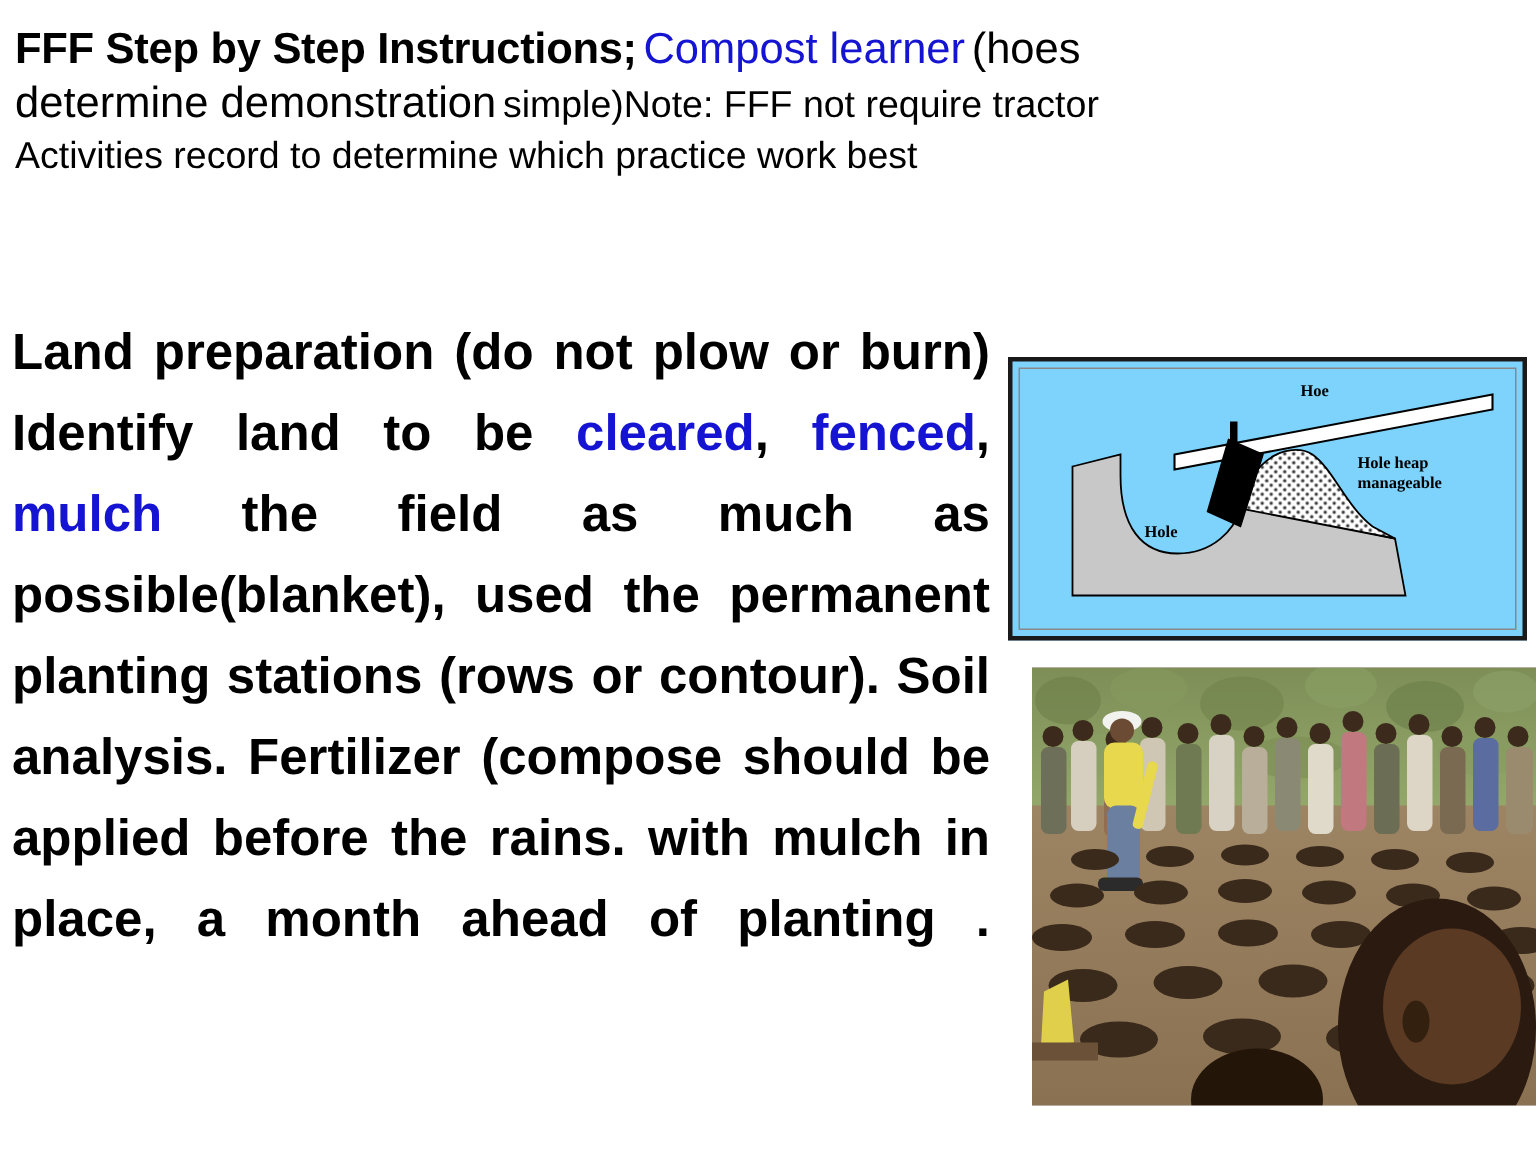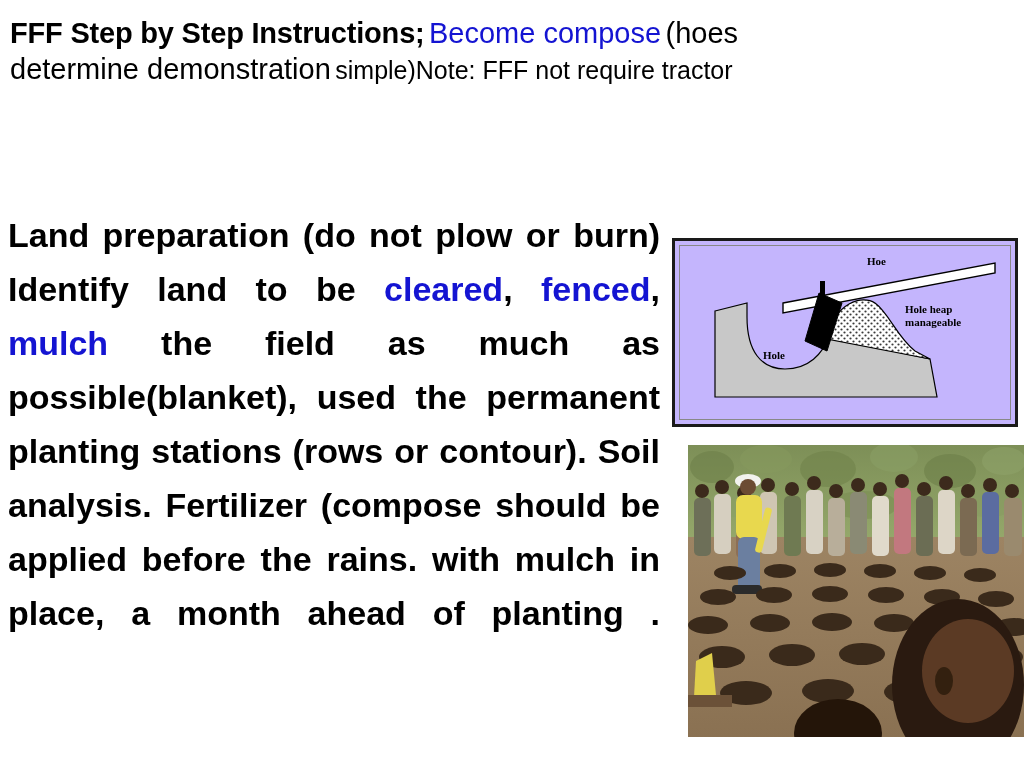--- a/index.html
+++ b/index.html
@@ -70,21 +70,21 @@
     width: 100%;
   }
 
   
   #hoe-diagram {
     position: absolute;
     left: 672px;
     top: 238px;
     width: 346px;
     height: 189px;
-    background: #c4b5fd;
+    background: #7dd3fc;
     border: 3px solid #1a1a1a;
     box-sizing: border-box;
     overflow: hidden;
   }
   #hoe-diagram .inner-frame {
     position: absolute;
     inset: 4px;
     border: 1px solid #888;
     box-sizing: border-box;
   }
@@ -113,27 +113,28 @@
     background: #7a6a56;
   }
   #field-photo svg { display: block; }
 </style>
 </head>
 <body>
 
 <div id="header-block">
   <div class="hdr-line hdr-line-1">
     <span class="hdr-title">FFF Step by Step Instructions;</span>
-    <span class="hdr-blue">Become compose</span>
+    <span class="hdr-blue">Compost learner</span>
     <span class="hdr-plain-lg">(hoes</span>
   </div>
   <div class="hdr-line hdr-line-2">
     <span class="hdr-plain-lg">determine demonstration</span>
     <span class="hdr-plain-md">simple)Note: FFF not require tractor</span>
   </div>
+  <div class="hdr-line hdr-line-4">Activities record to determine which practice work best</div>
 </div>
 
 <div id="body-paragraph"><span>Land preparation (do not plow or burn) Identify land to be </span><span class="blue">cleared</span><span>, </span><span class="blue">fenced</span><span>, </span><span class="blue">mulch</span><span> the field as much as possible(blanket), used the permanent planting stations (rows or contour). Soil analysis. Fertilizer (compose should be applied before the rains. with mulch in place, a month ahead of planting .</span></div>
 
 <div id="hoe-diagram">
   <div class="inner-frame"></div>
   <svg width="340" height="183" viewBox="0 0 340 183">
 
     <path d="M 40 70 L 72 62 L 72 76
              C 72 110, 86 128, 110 128

